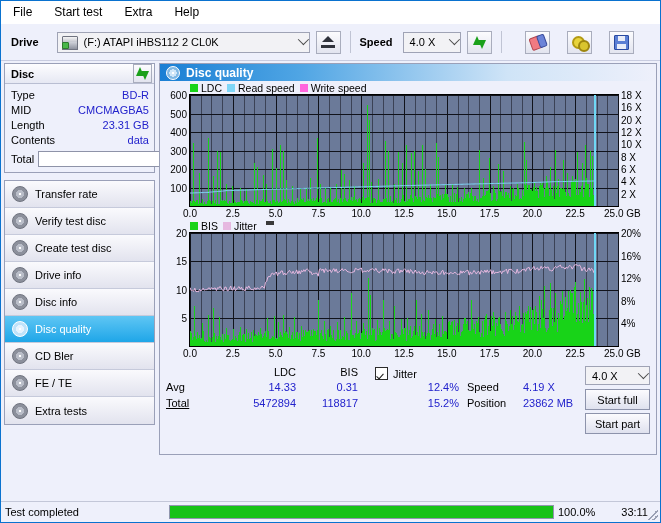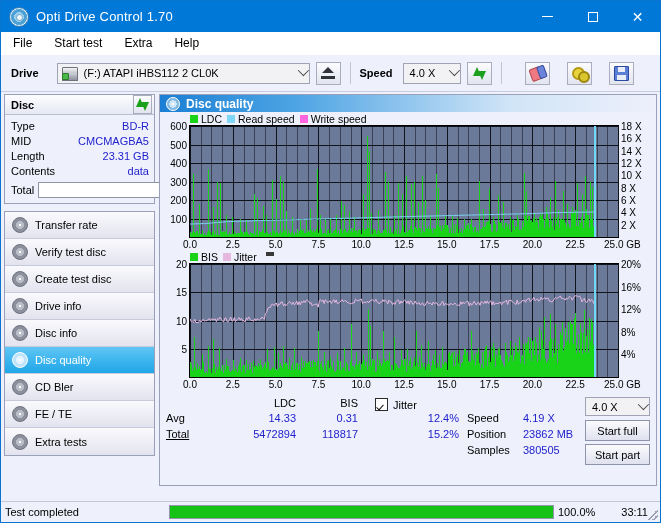--- a/index.html
+++ b/index.html
@@ -138,35 +138,20 @@
   .grip{position:absolute;right:2px;bottom:2px;width:10px;height:10px;
     background:
       linear-gradient(135deg,transparent 45%,#9aa0b5 45% 58%,transparent 58%),
       linear-gradient(135deg,transparent 70%,#9aa0b5 70% 83%,transparent 83%);}
 </style>
 </head>
 <body>
 
 <div class="win">
 
-  <div class="titlebar">
-    <div class="title-ico"></div>
-    <div class="title-text">Opti Drive Control 1.70</div>
-    <div class="win-btns">
-      <div class="win-btn">
-          <span class="gl-min"></span>
-        </div>
-      <div class="win-btn">
-          <span class="gl-max"></span>
-        </div>
-      <div class="win-btn close">
-          <span class="gl-close">✕</span>
-        </div>
-    </div>
-  </div>
 
   <div class="menubar">
     <span>File</span>
     <span>Start test</span>
     <span>Extra</span>
     <span>Help</span>
   </div>
 
   <div class="toolbar">
     <span class="tb-label" style="margin-left:4px;margin-right:12px;">Drive</span>
@@ -362,21 +347,21 @@
               <div class="gridh" style="top: 18.5px;"></div>
               <div class="ytick" style="top: 18.5px;">500</div>
               <div class="gridh" style="top: 0px;"></div>
               <div class="ytick" style="top: 0px;">600</div>
               <div class="ytick2" style="top: 98.6667px;">2 X</div>
               <div class="ytick2" style="top: 86.3333px;">4 X</div>
               <div class="ytick2" style="top: 74px;">6 X</div>
               <div class="ytick2" style="top: 61.6667px;">8 X</div>
               <div class="ytick2" style="top: 49.3333px;">10 X</div>
               <div class="ytick2" style="top: 37px;">12 X</div>
-              <div class="ytick2" style="top: 24.6667px;">14 X</div>
+              <div class="ytick2" style="top: 24.6667px;">20 X</div>
               <div class="ytick2" style="top: 12.3333px;">16 X</div>
               <div class="ytick2" style="top: 0px;">18 X</div>
               <div class="xtick" style="left: 0px;">0.0</div>
               <div class="xtick" style="left: 42.8px;">2.5</div>
               <div class="xtick" style="left: 85.6px;">5.0</div>
               <div class="xtick" style="left: 128.4px;">7.5</div>
               <div class="xtick" style="left: 171.2px;">10.0</div>
               <div class="xtick" style="left: 214px;">12.5</div>
               <div class="xtick" style="left: 256.8px;">15.0</div>
               <div class="xtick" style="left: 299.6px;">17.5</div>
@@ -1469,24 +1454,20 @@
           <div class="st-col" style="width:118px;">
             <div style="height:15px;"></div>
             <div style="display:flex;height:16px;">
               <span style="width:56px;">Speed</span>
               <span class="num">4.19 X</span>
             </div>
             <div style="display:flex;height:16px;">
               <span style="width:56px;">Position</span>
               <span class="num">23862 MB</span>
             </div>
-            <div style="display:flex;height:16px;">
-              <span style="width:56px;">Samples</span>
-              <span class="num">380505</span>
-            </div>
           </div>
 
           <div class="st-col" style="flex:1;padding-right:6px;">
             <div class="combo" style="height:19px;padding-left:6px;background:#f2f2f5;">
               <span>4.0 X</span>
               <span class="chev"></span>
             </div>
             <div class="btn" style="height:21px;margin-top:4px;">Start full</div>
             <div class="btn" style="height:21px;margin-top:3px;">Start part</div>
           </div>

